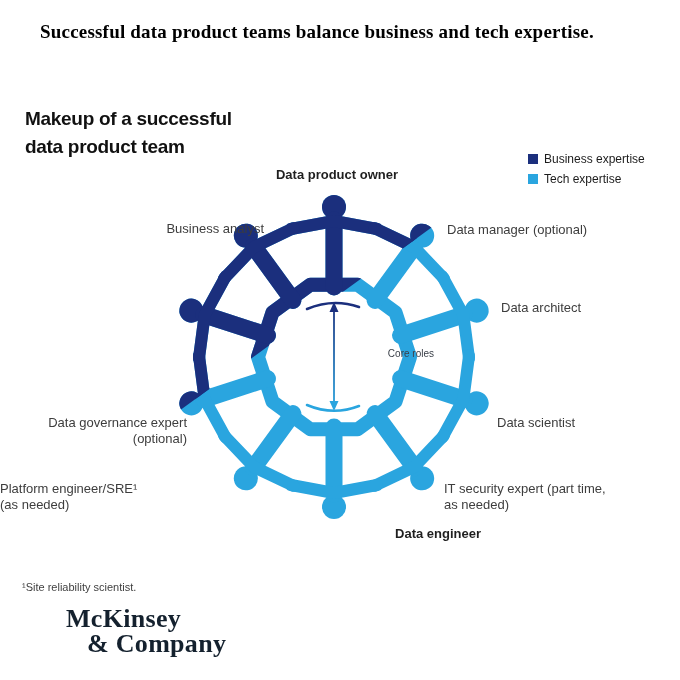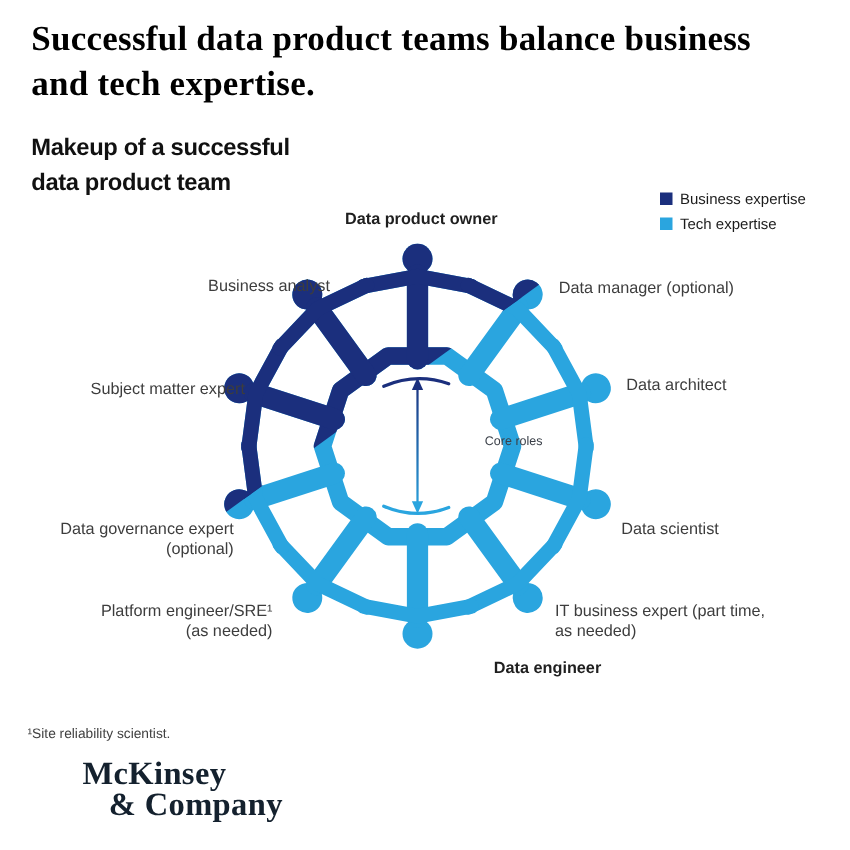--- a/index.html
+++ b/index.html
@@ -1,23 +1,23 @@
 <!DOCTYPE html>
 <html><head>
 <meta charset="utf-8">
 <style>
   html,body { margin:0; padding:0; background:#fff; }
   .page {
     position:relative; width:680px; height:680px; background:#ffffff;
     overflow:hidden; font-family:"Liberation Sans", sans-serif;
   }
   .title {
-    position:absolute; left:25px; top:14px; width:610px;
+    position:absolute; left:40px; top:14px; width:610px;
     font-family:"Liberation Serif", serif; font-weight:700;
-    font-size:28px; line-height:36px; color:#000; letter-spacing:0.2px;
+    font-size:19px; line-height:36px; color:#000; letter-spacing:0.2px;
   }
   .subtitle {
     position:absolute; left:25px; top:105px; width:260px;
     font-weight:700; font-size:19px; line-height:28px; color:#111;
     letter-spacing:-0.3px; white-space:pre-line;
   }
   .legend { position:absolute; left:528px; top:153px; }
   .legend-item { display:flex; align-items:flex-start; margin-bottom:7px; }
   .legend-swatch { width:10px; height:10px; margin-top:1px; flex:0 0 auto; }
   .legend-label { margin-left:6px; font-size:12px; color:#1c1c1c; line-height:13px; }
@@ -28,21 +28,21 @@
     position:absolute; font-size:13px; line-height:16px; color:#3d3d3d;
     white-space:pre-line;
   }
   .role-label.em { font-weight:700; color:#1f1f1f; }
   .rl0 { left:187px; top:167px; width:300px; text-align:center; }
   .rl1 { left:447px; top:222px; }
   .rl2 { left:501px; top:300px; }
   .rl3 { left:497px; top:415px; }
   .rl4 { left:444px; top:481px; }
   .rl5 { left:181px; top:526px; width:300px; text-align:right; }
-  .rl6 { left:0px;  top:481px; width:218px; text-align:right; }
+  .rl6 { left:0px;  top:481px; width:218px; }
   .rl7 { left:0px;  top:415px; width:187px; text-align:right; }
   .rl8 { left:0px;  top:303px; width:196px; text-align:right; }
   .rl9 { left:0px;  top:221px; width:222px; text-align:right;padding-left:42px; }
 
   .core-label {
     position:absolute; left:234px; top:348px; width:200px; text-align:right;
     font-size:10px; color:#3b4049;
   }
   .footnote {
     position:absolute; left:22px; top:581px; font-size:11px; color:#3f3f3f;
@@ -207,28 +207,27 @@
       <line x1="334" y1="310" x2="334" y2="403" stroke="url(#arrow-grad)" stroke-width="1.8"></line>
       <polygon id="arrowhead-top" points="334,302 329.5,312 338.5,312" fill="#1B2F7D"></polygon>
       <polygon id="arrowhead-bottom" points="334,411 329.5,401 338.5,401" fill="#2AA5DF"></polygon>
     </g>
   </svg>
 
   <div class="role-label rl0 em">Data product owner</div>
   <div class="role-label rl1">Data manager (optional)</div>
   <div class="role-label rl2">Data architect</div>
   <div class="role-label rl3">Data scientist</div>
-  <div class="role-label rl4">IT business expert (part time,
+  <div class="role-label rl4">IT security expert (part time,
 as needed)</div>
   <div class="role-label rl5 em">Data engineer</div>
   <div class="role-label rl6">Platform engineer/SRE¹
 (as needed)</div>
   <div class="role-label rl7">Data governance expert
 (optional)</div>
-  <div class="role-label rl8">Subject matter expert</div>
   <div class="role-label rl9">Business analyst</div>
 
   <div class="core-label">Core roles</div>
 
   <div class="footnote">¹Site reliability scientist.</div>
 
   <div class="logo">
     <div>McKinsey</div>
     <div class="logo-line2">&amp; Company</div>
   </div>

